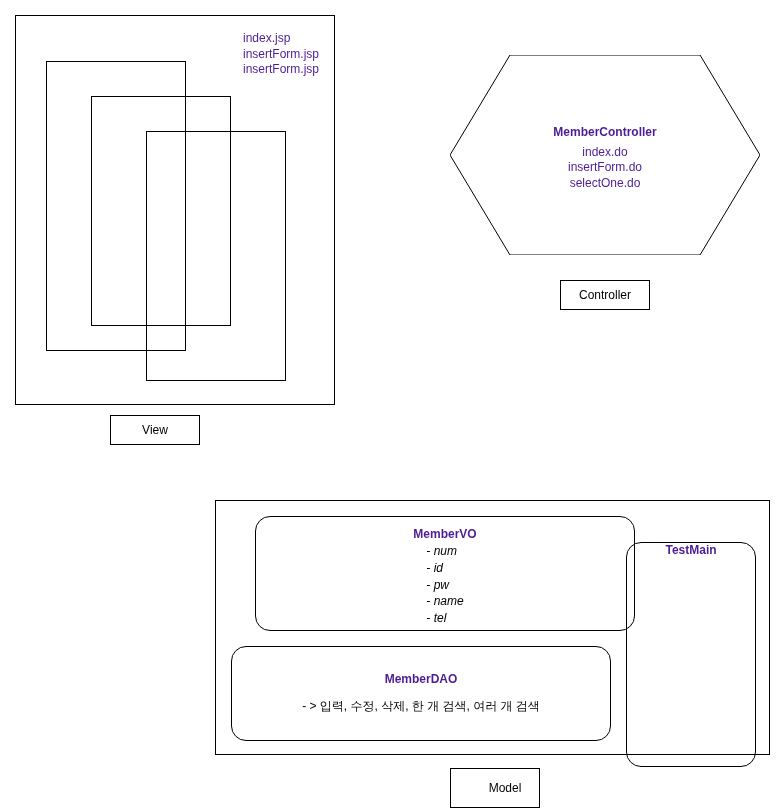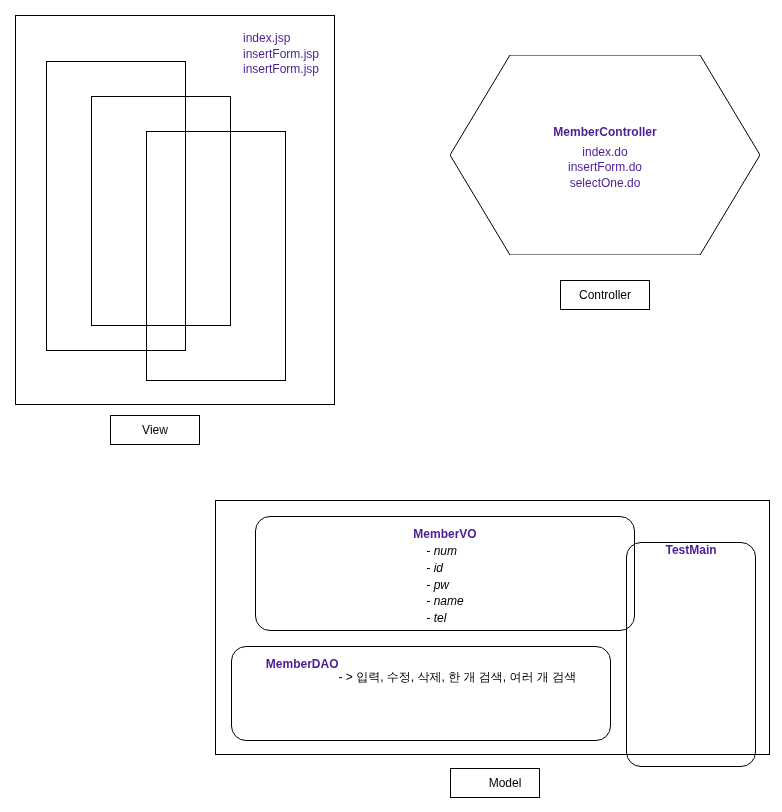--- a/index.html
+++ b/index.html
@@ -131,41 +131,42 @@
       position: absolute;
       left: 15px;
       top: 145px;
       width: 380px;
       height: 95px;
       border: 1px solid #000;
       border-radius: 15px;
       padding: 10px;
       text-align: center;
       display: flex;
+      flex-direction: column;
       justify-content: center;
     }
     .test-main {
       position: absolute;
       left: 410px;
       top: 15px;
       width: 130px;
       height: 225px;
       border: 1px solid #000;
       border-radius: 15px;
       display: flex;
       align-items: flex-start;
       justify-content: center;
       margin-top: 26px;
     }
     .model-label {
       position: absolute;
       left: 450px;
       top: 768px;
       width: 90px;
-      height: 30px;
+      height: 40px;
       border: 1px solid #000;
       display: flex;
       align-items: center;
       justify-content: center;
       padding-left: 20px;
     }
   </style>
 </head>
 <body>
 

